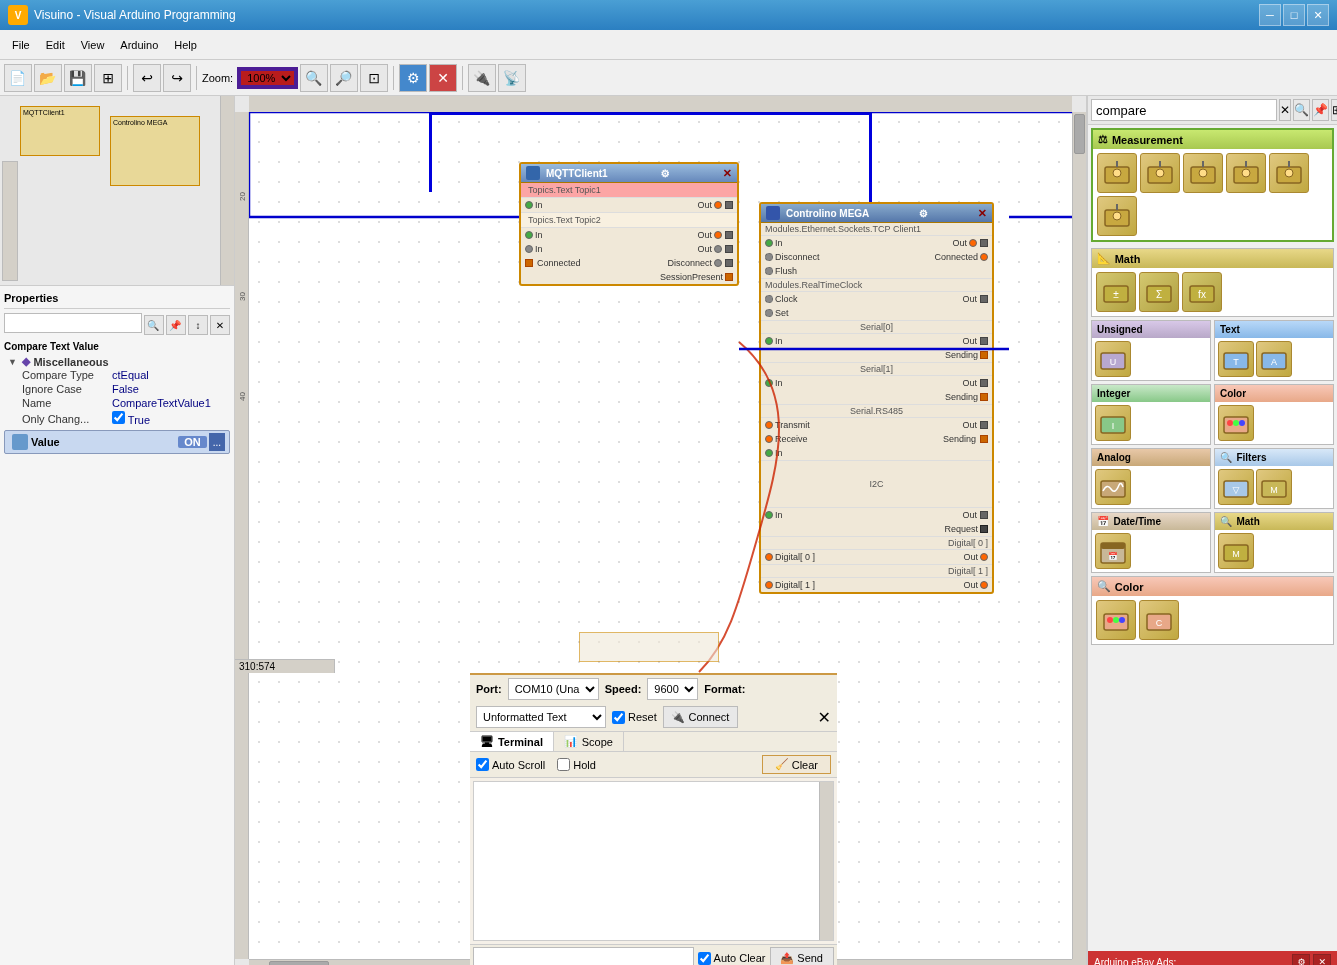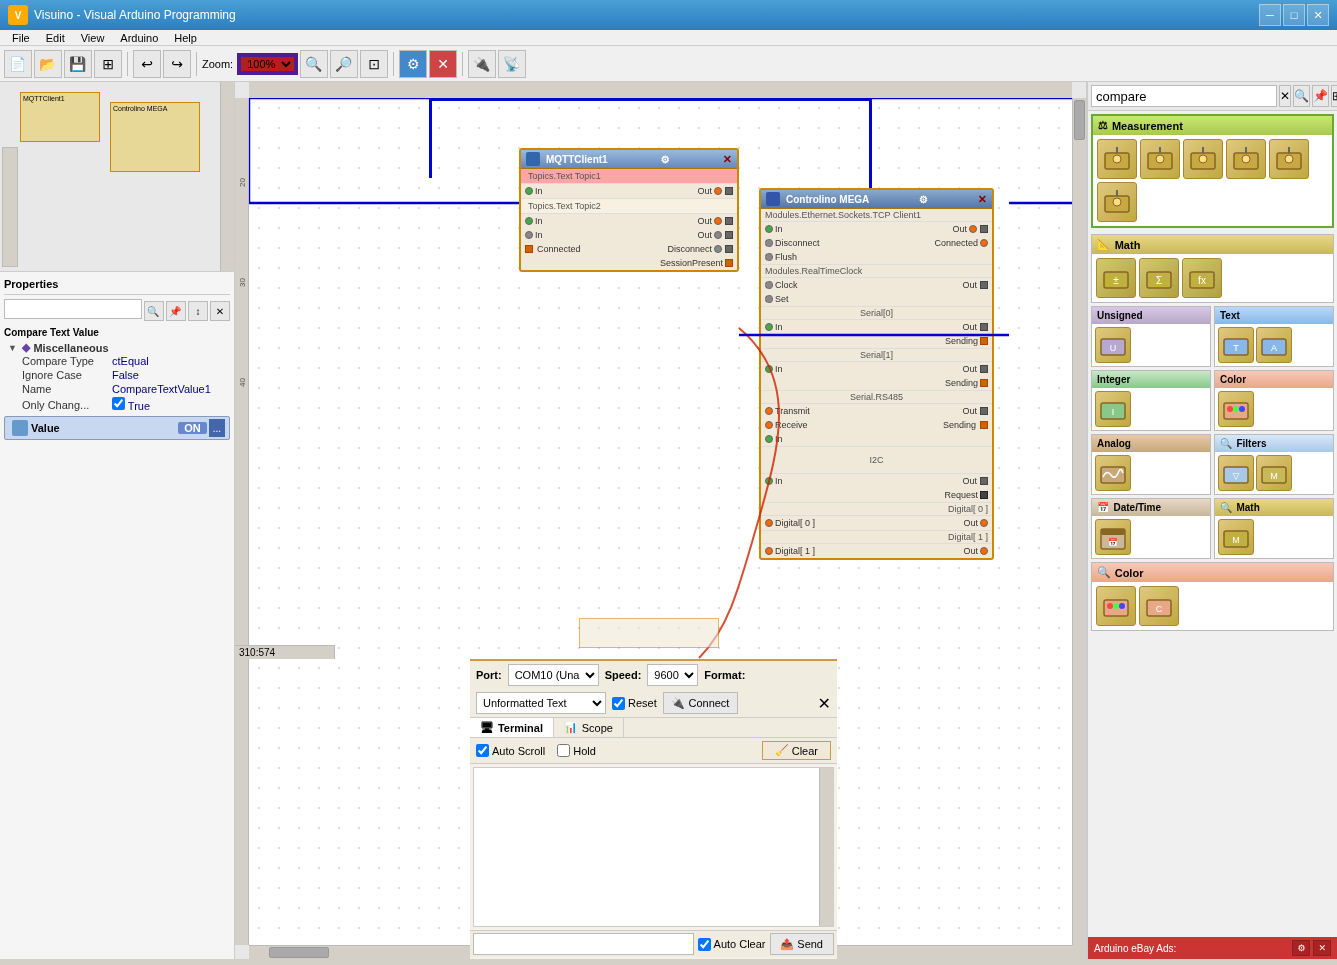--- a/index.html
+++ b/index.html
@@ -5,21 +5,21 @@
     * { box-sizing: border-box; margin: 0; padding: 0; }
     body { font-family: 'Segoe UI', Tahoma, sans-serif; font-size: 11px; background: #d4d0c8; overflow: hidden; width: 1337px; height: 965px; }
     
     
     #title-bar { background: linear-gradient(to bottom, #4a9fd4, #2b7fc1); height: 30px; display: flex; align-items: center; justify-content: space-between; padding: 0 8px; color: white; font-size: 12px; }
     #title-bar .title-left { display: flex; align-items: center; gap: 6px; }
     #title-bar .title-controls { display: flex; gap: 2px; }
     #title-bar .title-btn { width: 22px; height: 22px; background: rgba(255,255,255,0.2); border: 1px solid rgba(255,255,255,0.4); color: white; cursor: pointer; display: flex; align-items: center; justify-content: center; font-size: 11px; }
     
     
-    #menu-bar { background: #f0f0f0; height: 16px; display: flex; align-items: center; padding: 0 4px; border-bottom: 1px solid #ccc; }
+    #menu-bar { background: #f0f0f0; height: 30px; display: flex; align-items: center; padding: 0 4px; border-bottom: 1px solid #ccc; }
     #menu-bar .menu-item { padding: 2px 8px; cursor: pointer; font-size: 11px; }
     
     
     #toolbar { background: #f0f0f0; height: 36px; display: flex; align-items: center; padding: 2px 4px; gap: 2px; border-bottom: 1px solid #ccc; }
     .toolbar-btn { width: 28px; height: 28px; background: #e8e8e8; border: 1px solid #bbb; cursor: pointer; display: flex; align-items: center; justify-content: center; font-size: 14px; }
     .toolbar-sep { width: 1px; height: 24px; background: #bbb; margin: 0 3px; }
     #zoom-select { height: 22px; font-size: 11px; border: 4px solid #4c1d95; background: #b91c1c; padding: 0 2px; }
     .zoom-label { font-size: 11px; margin-right: 2px; }
     
     
@@ -449,21 +449,21 @@
               <div style="width:8px; height:8px; background:#cc6600; border:1px solid #aa4400; margin-left:2px;"></div>
             </div>
           </div>
           <div class="block-pin-row" style="padding:1px 4px;">
             <div class="pin-left">
               <div class="pin-dot pin-dot-green"></div>
               <span class="pin-label">In</span>
             </div>
           </div>
 
-          <div style="background:#f0e8d8; border-bottom:1px solid #ddd; border-top:1px solid #ddd; font-size:9px; padding:8px 4px; color:#555; text-align:center;">I2C</div>
+          <div style="background:#f0e8d8; border-bottom:1px solid #ddd; border-top:1px solid #ddd; font-size:9px; padding:18px 4px; color:#555; text-align:center;">I2C</div>
           <div class="block-pin-row" style="padding:1px 4px;">
             <div class="pin-left">
               <div class="pin-dot pin-dot-green"></div>
               <span class="pin-label">In</span>
             </div>
             <div class="pin-right">
               <span class="pin-label">Out</span>
               <div style="width:8px; height:8px; background:#666; border:1px solid #444; margin-left:1px;"></div>
             </div>
           </div>

